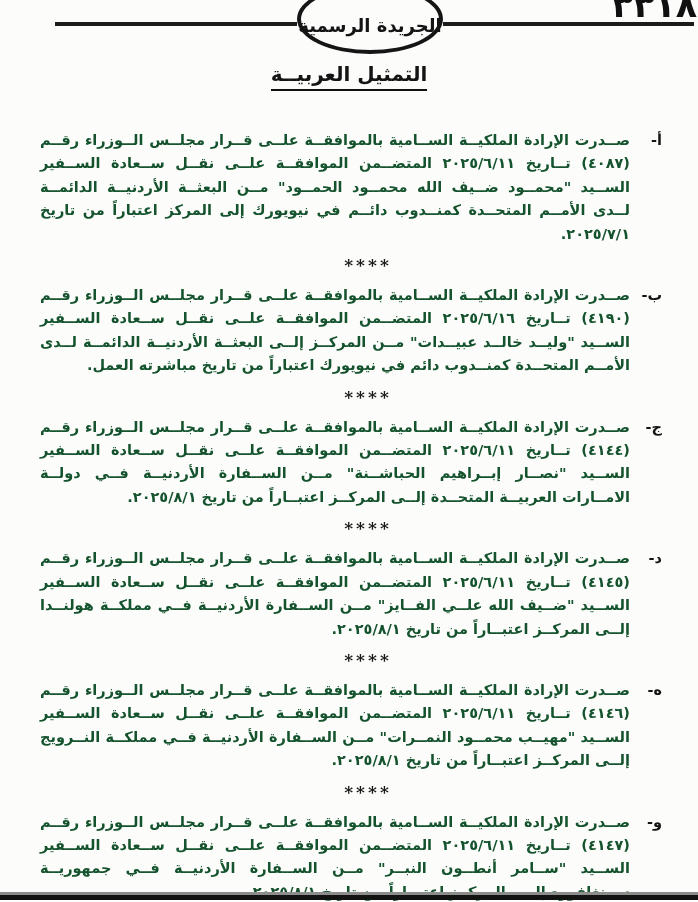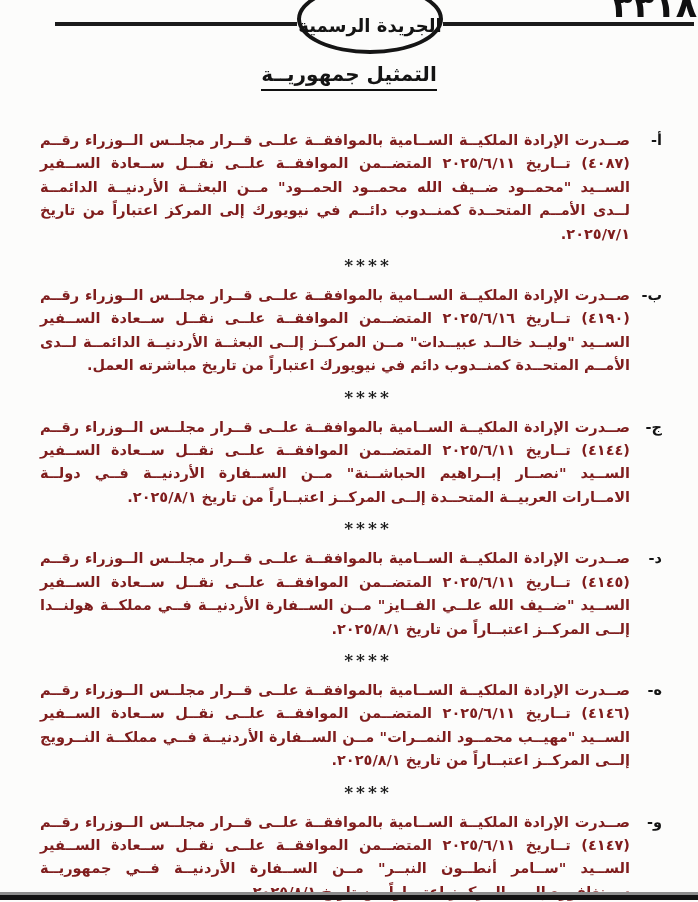--- a/index.html
+++ b/index.html
@@ -50,21 +50,21 @@
   .entry{
     position:relative;padding-right:32px;min-height:93px;
     font-size:14.5px;font-weight:bold;line-height:23.4px;
   }
   .entry-label{
     position:absolute;right:0;top:0;
     font-size:14.5px;font-weight:bold;
   }
   .entry-text{
     text-align:justify;
-    color:#7f1d1d;
+    color:#14532d;
   }
   .separator{
     position:relative;left:17px;height:18px;
     margin:8px 0 12px 0;text-align:center;
     font-family:"DejaVu Serif", serif;
     font-size:17px;font-weight:bold;letter-spacing:3px;color:#1a1a1a;
     line-height:22px;
   }
 
   
@@ -78,21 +78,21 @@
 <div class="page">
 
   <div class="page-number">٣٣١٨</div>
   <div class="rule rule-left"></div>
   <div class="rule rule-right"></div>
   <div class="masthead-oval">
     <span>الجريدة الرسمية</span>
   </div>
 
   <div class="section-title-wrap">
-    <span>التمثيل جمهوريــة</span>
+    <span>التمثيل العربيــة</span>
   </div>
 
   <div class="entries">
 
     <div class="entry">
       <span class="entry-label">أ-</span>
       <div class="entry-text">صــدرت الإرادة الملكيــة الســامية بالموافقــة علــى قــرار مجلــس الــوزراء رقــم (٤٠٨٧) تــاريخ ٢٠٢٥/٦/١١ المتضــمن الموافقــة علــى نقــل ســعادة الســفير الســيد "محمــود ضــيف الله محمــود الحمــود" مــن البعثــة الأردنيــة الدائمــة لــدى الأمــم المتحــدة كمنــدوب دائــم في نيويورك إلى المركز اعتباراً من تاريخ ٢٠٢٥/٧/١.</div>
     </div>
     <div class="separator">****</div>
 

